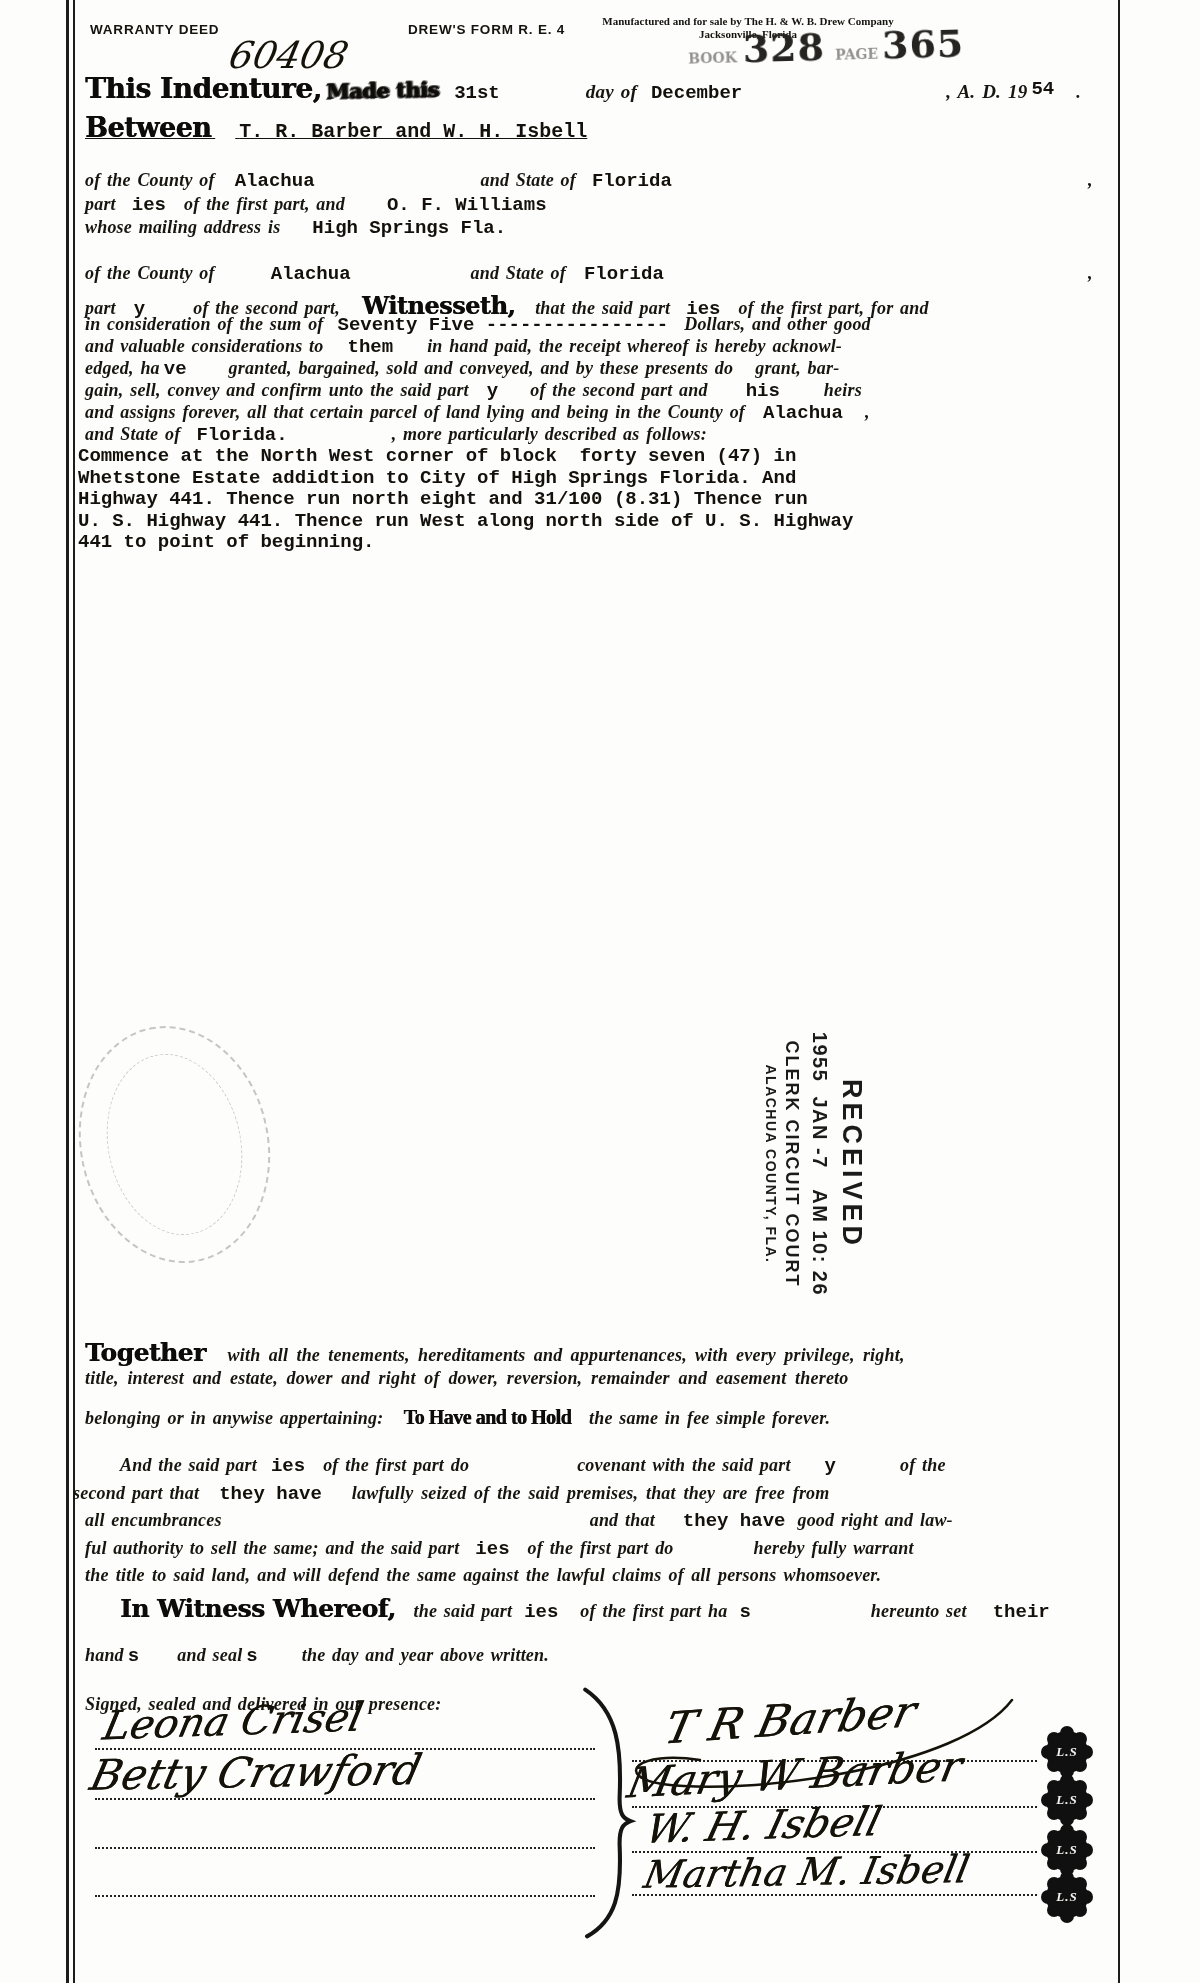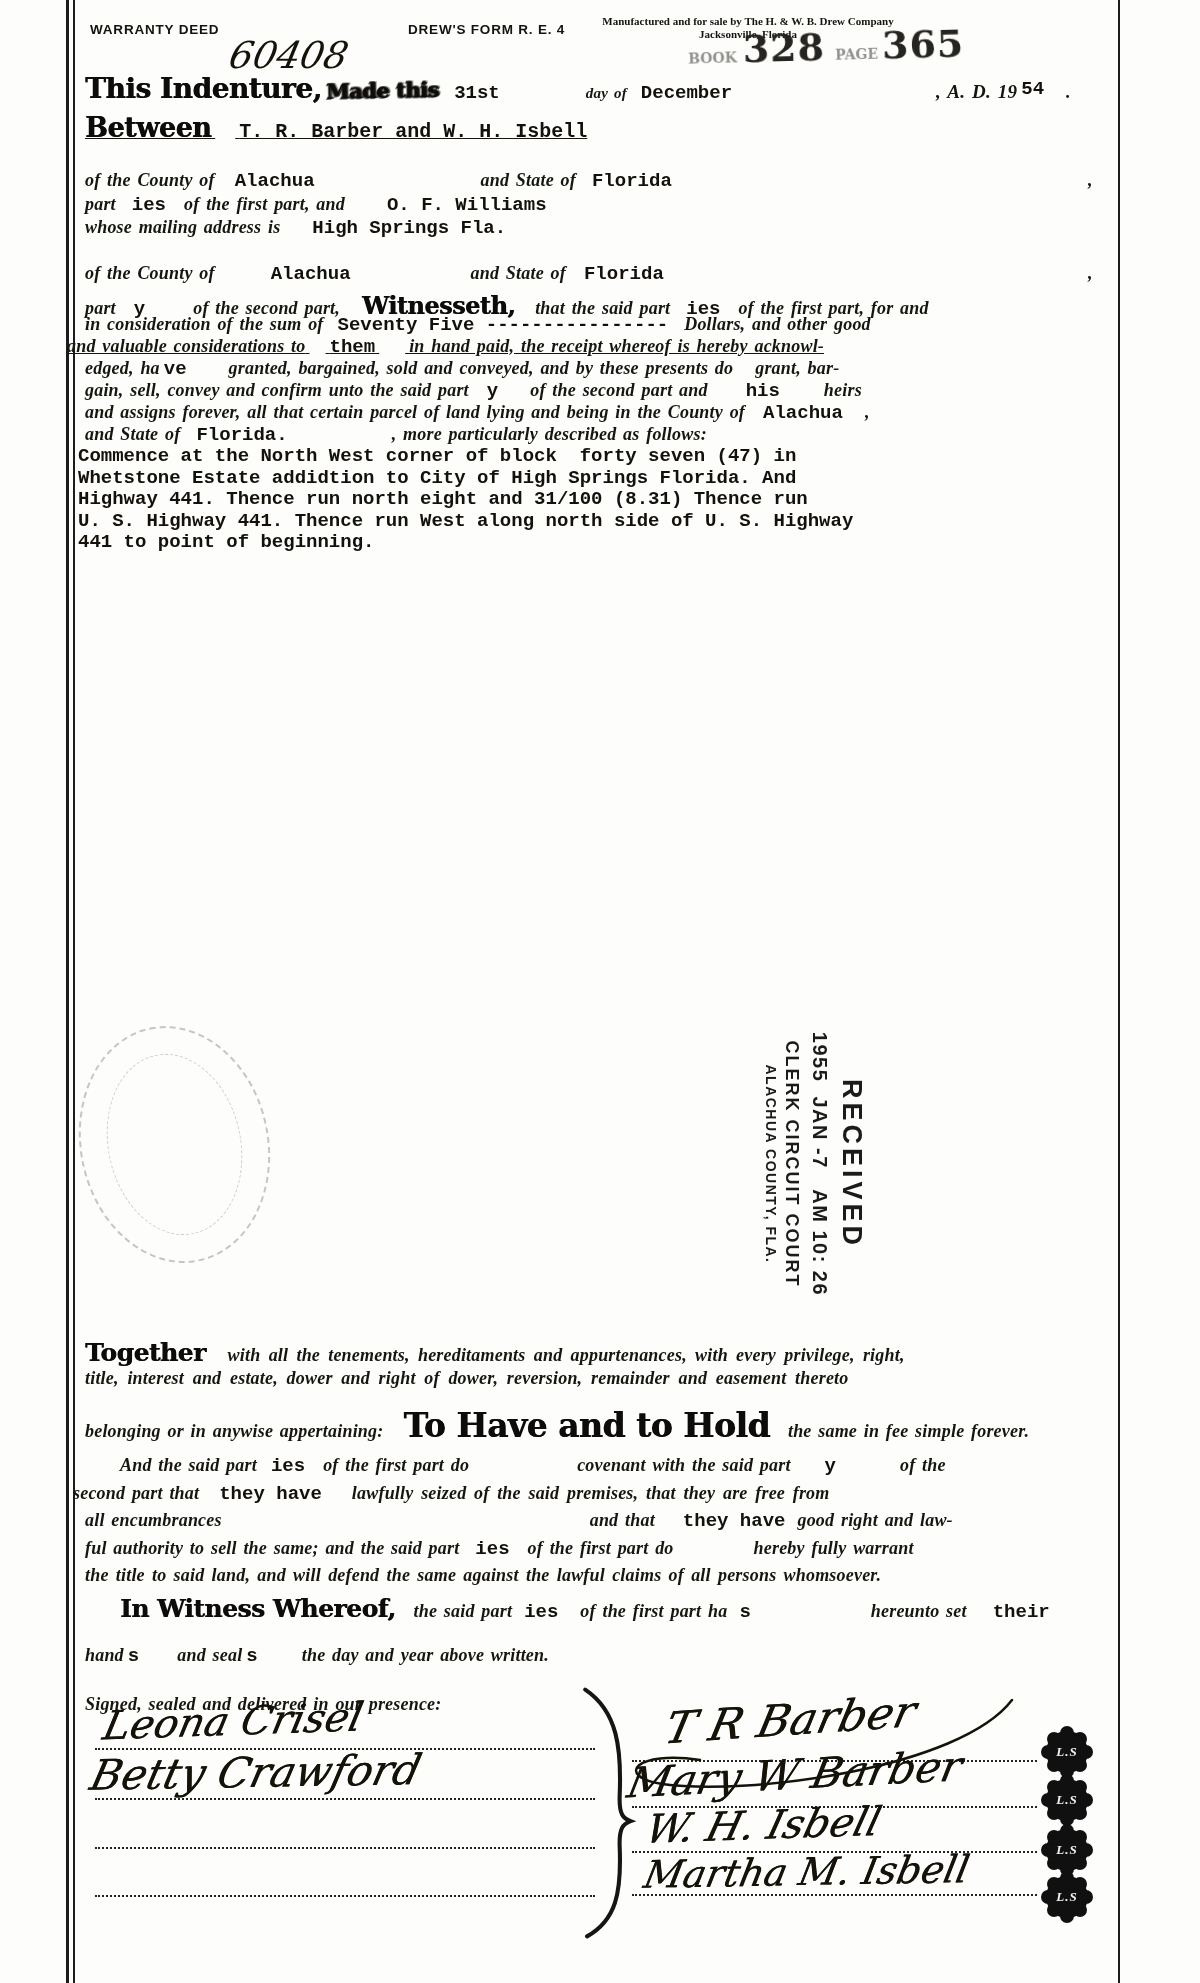--- a/index.html
+++ b/index.html
@@ -81,21 +81,21 @@
   <div class="abs" style="left:230px;top:34px;font-size:37px;">
     <span class="hand">60408</span>
   </div>
 
   <div class="abs" style="left:85px;top:72px;">
     <span class="h" style="font-size:28px;">This Indenture,</span>
     <span class="h smudge" style="font-size:21px;">Made this</span>
     <span class="gap" style="width:8px;"></span>
     <span class="t">31st</span>
     <span class="gap" style="width:78px;"></span>
-    <span class="f" style="font-size:15px;">day of</span>
+    <span class="f" style="font-size:19px;">day of</span>
     <span class="gap" style="width:6px;"></span>
     <span class="t">December</span>
     <span class="gap" style="width:196px;"></span>
     <span class="f" style="font-size:19px;">, A. D. 19</span>
     <span class="t" style="position:relative;top:-4px;">54</span>
     <span class="gap" style="width:14px;"></span>
     <span class="f">.</span>
   </div>
 
   <div class="abs" style="left:85px;top:112px;text-decoration:underline;">
@@ -157,21 +157,21 @@
     <span class="gap" style="width:10px;"></span>
     <span class="f">of the first part, for and</span>
   </div>
   <div class="abs" style="left:85px;top:313.5px;">
     <span class="f">in consideration of the sum of</span>
     <span class="gap" style="width:6px;"></span>
     <span class="t">Seventy Five ----------------</span>
     <span class="gap" style="width:8px;"></span>
     <span class="f">Dollars, and other good</span>
   </div>
-  <div class="abs" style="left:67px;top:335.5px;text-decoration:underline;">
+  <div class="abs" style="left:85px;top:335.5px;">
     <span class="f">and valuable considerations to</span>
     <span class="gap" style="width:16px;"></span>
     <span class="t">them</span>
     <span class="gap" style="width:26px;"></span>
     <span class="f">in hand paid, the receipt whereof is hereby acknowl-</span>
   </div>
   <div class="abs" style="left:85px;top:357.5px;">
     <span class="f">edged, ha</span>
     <span class="t">ve</span>
     <span class="gap" style="width:34px;"></span>
@@ -228,21 +228,21 @@
     <span class="h" style="font-size:25px;">Together</span>
     <span class="gap" style="width:14px;"></span>
     <span class="f" style="word-spacing:3.5px;">with all the tenements, hereditaments and appurtenances, with every privilege, right,</span>
   </div>
   <div class="abs" style="left:85px;top:1368px;">
     <span class="f" style="word-spacing:4px;">title, interest and estate, dower and right of dower, reversion, remainder and easement thereto</span>
   </div>
   <div class="abs" style="left:85px;top:1406px;">
     <span class="f">belonging or in anywise appertaining:</span>
     <span class="gap" style="width:12px;"></span>
-    <span class="h" style="font-size:33px;">To Have and to Hold</span>
+    <span class="h" style="font-size:20px;font-family:Liberation Serif, serif;">To Have and to Hold</span>
     <span class="gap" style="width:10px;"></span>
     <span class="f">the same in fee simple forever.</span>
   </div>
 
   <div class="abs" style="left:120px;top:1455px;">
     <span class="f">And the said part</span>
     <span class="gap" style="width:6px;"></span>
     <span class="t">ies</span>
     <span class="gap" style="width:10px;"></span>
     <span class="f">of the first part do</span>

